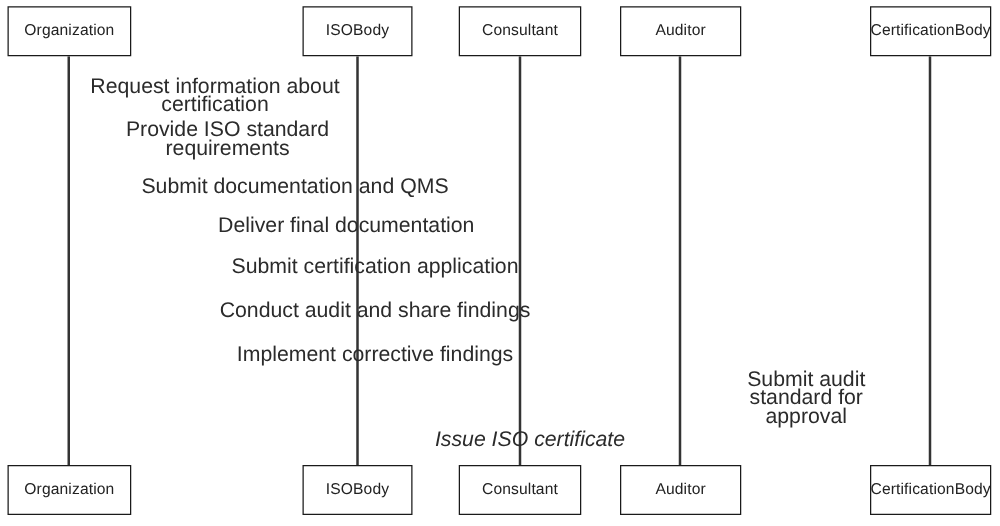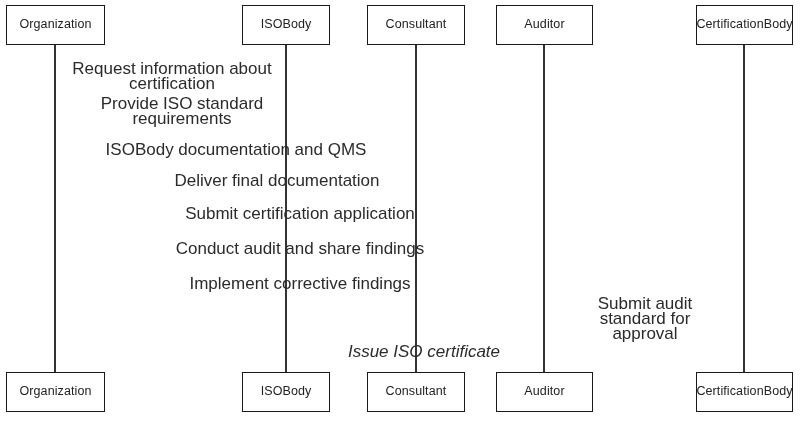--- a/index.html
+++ b/index.html
@@ -91,21 +91,21 @@
       </div>
       <div class="actor-box" style="left: 696px; top: 372px; width: 97px; height: 40px; border-color: rgb(26, 26, 26);">
         <span class="actor-label">CertificationBody</span>
       </div>
     </div>
   <div id="messages-layer">
       <div class="message-label" style="left: 172px; top: 76px; color: rgb(43, 43, 43);">Request information about
 certification</div>
       <div class="message-label" style="left: 167px; top: 111px; color: rgb(43, 43, 43); margin-left: 15px;">Provide ISO standard
 requirements</div>
-      <div class="message-label" style="left: 236px; top: 149px; color: rgb(43, 43, 43);">ISOBody documentation and QMS</div>
+      <div class="message-label" style="left: 236px; top: 149px; color: rgb(43, 43, 43);">Submit documentation and QMS</div>
       <div class="message-label" style="left: 237px; top: 180px; color: rgb(43, 43, 43); margin-left: 40px;">Deliver final documentation</div>
       <div class="message-label" style="left: 300px; top: 213px; color: rgb(43, 43, 43);">Submit certification application</div>
       <div class="message-label" style="left: 300px; top: 248px; color: rgb(43, 43, 43);">Conduct audit and share findings</div>
       <div class="message-label" style="left: 300px; top: 283px; color: rgb(43, 43, 43);">Implement corrective findings</div>
       <div class="message-label" style="left: 645px; top: 318px; color: rgb(43, 43, 43);">Submit audit standard for
 approval</div>
       <div class="message-label" style="left: 424px; top: 351px; color: rgb(43, 43, 43); font-style: italic;">Issue ISO certificate</div>
     </div>
 </div>
 

